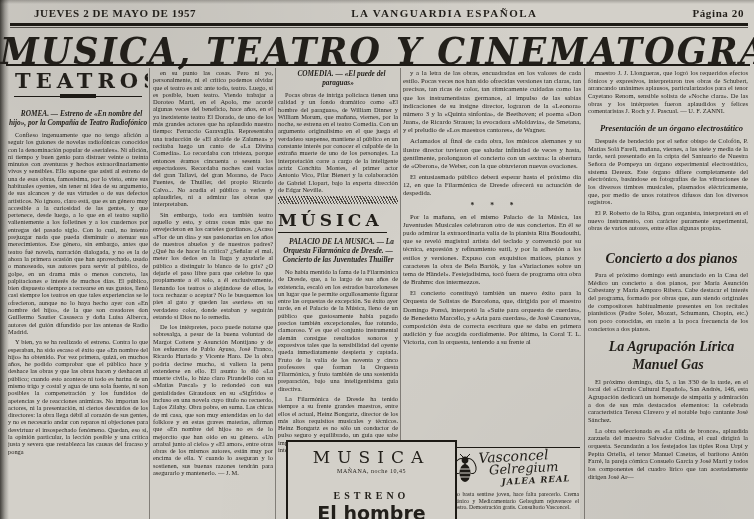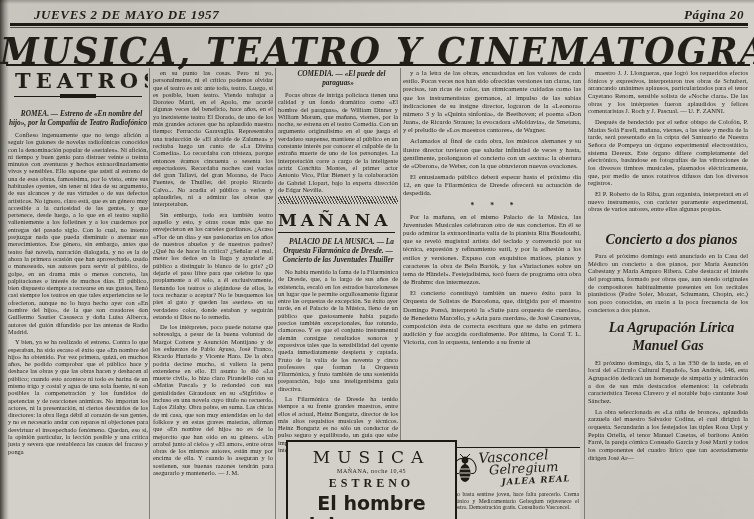--- a/index.html
+++ b/index.html
@@ -10,22 +10,22 @@
       radial-gradient(ellipse at 90% 100%, rgba(0,0,0,.05), transparent 50%),
       #d3d0c9;
     font-family:"Liberation Serif", serif;color:#221f1a;
   }
   .edge-left{position:absolute;left:0;top:0;bottom:0;width:9px;
     background:linear-gradient(90deg, rgba(20,18,14,.75), rgba(20,18,14,.25) 55%, rgba(20,18,14,0));}
   .edge-top{position:absolute;left:0;top:0;right:0;height:4px;
     background:linear-gradient(180deg, rgba(20,18,14,.25), rgba(20,18,14,0));}
 
   .masthead-row{position:absolute;top:7px;left:34px;right:10px;display:flex;
-    justify-content:space-between;align-items:baseline;font-size:13px;font-weight:bold;
-    letter-spacing:.6px;font-style:italic;}
+    justify-content:space-between;align-items:baseline;font-size:11px;font-weight:bold;
+    letter-spacing:.6px;}
   .masthead-row .center{letter-spacing:1.5px;}
   .rule-a{position:absolute;left:10px;right:6px;top:23px;height:3px;background:#1d1a15;}
   .rule-a2{position:absolute;left:10px;right:6px;top:27px;height:1px;background:rgba(29,26,21,.7);}
   .headline{position:absolute;top:28px;left:0;width:754px;text-align:center;white-space:nowrap;
     font-family:"DejaVu Serif", serif;font-style:italic;font-weight:bold;font-size:35px;
     letter-spacing:2px;transform:scaleY(1.08);transform-origin:top;}
   .rule-b{position:absolute;left:6px;right:4px;top:64px;height:2px;background:#1d1a15;}
 
   .col{position:absolute;top:69px;height:450px;overflow:hidden;text-align:justify;
     font-size:6.4px;line-height:1.14;}
@@ -50,21 +50,21 @@
     padding:0 4px 1px 0;margin:3px 0 4px;}
   .wavy{height:8px;margin:3px 0 4px;opacity:.8;
     background:repeating-linear-gradient(62deg, #2a2620 0 1px, transparent 1px 2.6px);}
   .stars{text-align:center;letter-spacing:7px;font-weight:bold;font-size:7.5px;margin:2px 0;text-indent:0;}
 
   .ad-comedia{position:absolute;left:286px;top:440px;width:167px;height:79px;z-index:6;
     background:#d3d0c9;border:2px solid #1d1a15;border-bottom:none;text-align:center;overflow:hidden;}
   .ad-comedia .t{font-family:"DejaVu Serif", serif;font-size:17px;letter-spacing:7px;
     margin-top:5px;font-weight:500;}
   .ad-comedia .time{font-size:6px;margin-top:1px;letter-spacing:.5px;}
-  .ad-comedia .est{font-size:12px;font-weight:bold;letter-spacing:4px;margin-top:2px;}
+  .ad-comedia .est{font-size:10px;font-weight:bold;letter-spacing:4px;margin-top:16px;}
   .ad-comedia .big{font-family:"DejaVu Sans", sans-serif;font-weight:bold;font-size:19px;
     line-height:1.02;margin-top:3px;}
 
   .ad-bee{position:absolute;left:452px;top:447px;width:128px;height:72px;z-index:5;
     background:#d3d0c9;border-top:1.5px solid #1d1a15;padding-top:2px;overflow:hidden;}
   .ad-bee .row{display:flex;align-items:flex-start;}
   .bee{flex:0 0 26px;padding-top:3px;text-align:center;}
   .brands{flex:1;font-family:"DejaVu Serif", serif;font-style:italic;line-height:.95;
     transform:rotate(-3deg);transform-origin:left top;padding-top:2px;}
   .brand1{font-size:14px;} .brand2{font-size:13px;padding-left:10px;}
@@ -74,20 +74,21 @@
 </style>
 </head>
 <body>
 
 <div class="page">
   <div class="edge-left"></div>
   <div class="edge-top"></div>
 
   <div class="masthead-row">
     <span>JUEVES 2 DE MAYO DE 1957</span>
+    <span class="center">LA VANGUARDIA ESPAÑOLA</span>
     <span>Página 20</span>
   </div>
   <div class="rule-a"></div>
   <div class="rule-a2"></div>
 
   <div class="headline">MUSICA, TEATRO Y CINEMATOGRAFIA</div>
   <div class="rule-b"></div>
 
   <div class="vrule vr1"></div>
   <div class="vrule vr2"></div>
@@ -107,37 +108,38 @@
   <div class="col col2">
     <p>en su punto las cosas. Pero ni yo, personalmente, ni el crítico podemos olvidar que el teatro es así: ante todo, teatro. Luego, si es posible, buen teatro. Viendo trabajar a Doroteo Martí, en el Apolo, me acordé algunas veces del beneficio, hace años, en el ya inexistente teatro El Dorado, de uno de los más grandes actores que ha aplaudido nuestro tiempo: Ferruccio Garavaglia. Representaba una traducción de «El alcalde de Zalamea» y recitaba luego un canto de «La Divina Comedia». Lo recordaba con tristeza, porque entonces éramos cincuenta o sesenta los espectadores. Recordaba noches casi vacías del gran Tallaví, del gran Morano, de Paco Fuentes, de Thuiller, del propio Ricardo Calvo... No acudía el público a verles y aplaudirles, ni a admirar las obras que interpretaban.</p>
     <p>Sin embargo, todo era también teatro aquello y esto, y otras cosas más que no envejecieron en los carteles gordianos. ¿Acaso «Flor de un día» y sus pasionarias en los años de nuestros abuelos y de nuestros padres? ¿Qué ha de hacer la crítica? ¿Señalar el mal, meter los dedos en la llaga y ayudarle al público a distinguir lo blanco de lo gris? ¿O dejarle el paso libre para que celebre lo que propiamente a él solo, a él exclusivamente, llenando los teatros o alejándose de ellos, le toca rechazar o aceptar? No le busquemos los pies al gato y queden las «series» en su verdadero color, donde estaban y seguirán estando si Dios no lo remedia.</p>
     <p>De los intérpretes, poco puede notarse que sobresalga, a pesar de la buena voluntad de Margot Cottens y Asunción Montijano y de los esfuerzos de Pablo Ayuso, José Franco, Ricardo Hurtado y Vicente Haro. De la obra podría decirse mucho, si valiera la pena extenderse en ello. El asunto lo dió «La muerte civil», lo hizo claro Pirandello con su «Matías Pascal» y lo redondeó con sus genialidades Giraudoux en su «Sigfrido» e incluso en una novela cuyo título no recuerdo, Lajos Zilahy. Obra pobre, en suma. Las chicas de mi casa, que son muy entendidas en lo del folklore y en estas graves materias, afirman que «En nombre del hijo» no es de lo mejorcito que han oído en su género. «Un arrabal junto al cielo» y «El amor», entre otras obras de los mismos autores, están muy por encima de ella. Y cuando lo aseguran y lo sostienen, sus buenas razones tendrán para asegurarlo y mantenerlo. — J. M.</p>
   </div>
 
   <div class="col col3">
     <p class="subhead">COMEDIA. — «El puede del paraguas»</p>
     <p>Pocas obras de intriga policíaca tienen una calidad y un fondo dramático como «El hombre del paraguas», de William Dinner y William Morum, que mañana, viernes, por la noche, se estrena en el teatro Comedia. Con un argumento originalísimo en el que juega el verdadero suspense, mantiene al público en un constante interés por conocer el culpable de la extraña muerte de uno de los personajes. La interpretación corre a cargo de la inteligente actriz Conchita Montes, el primer actor Antonio Vico, Pilar Bienert y la colaboración de Gabriel Llopart, bajo la experta dirección de Edgar Neville.</p>
     <div class="wavy"></div>
-    <span class="musica-title">MAÑANA</span>
+    <span class="musica-title">MÚSICA</span>
     <p class="subhead">PALACIO DE LA MUSICA. — La Orquesta Filarmónica de Dresde. — Concierto de las Juventudes Thuiller</p>
     <p>No había mentido la fama de la Filarmónica de Dresde, que, a lo largo de sus años de existencia, escaló en los estrados barceloneses un lugar que le permite orgullosamente figurar entre las orquestas de excepción. Su éxito ayer tarde, en el Palacio de la Música, lleno de un público que gustosamente había pagado precios también excepcionales, fue rotundo, clamoroso. Y es que el conjunto instrumental alemán consigue resultados sonoros y expresivos tales que la sensibilidad del oyente queda inmediatamente despierta y captada. Fruto de la valía de los noventa y cinco profesores que forman la Orquesta Filarmónica, y fruto también de una sostenida preparación, bajo una inteligentísima guía directiva.</p>
     <p>La Filarmónica de Dresde ha tenido siempre a su frente grandes maestros, entre ellos el actual, Heinz Bongartz, director de los más altos requisitos musicales y técnicos. Heinz Bongartz es no sólo un conductor de pulso seguro y equilibrado, un guía que sabe imponer su voluntad, sino también un intérprete fiel al espíritu</p>
   </div>
 
   <div class="col col4">
     <p>y a la letra de las obras, encuadradas en los valores de cada estilo. Pocas veces nos han sido ofrecidas versiones tan claras, tan precisas, tan ricas de color, tan rítmicamente cuidadas como las que los instrumentistas germanos, al impulso de las sabias indicaciones de su insigne director, lograron de la «Leonora» número 3 y la «Quinta sinfonía», de Beethoven; el poema «Don Juan», de Ricardo Strauss; la evocadora «Moldavia», de Smetana, y el preludio de «Los maestros cantores», de Wagner.</p>
     <p>Aclamados al final de cada obra, los músicos alemanes y su ilustre director tuvieron que saludar infinidad de veces y hasta, gentilmente, prolongaron el concierto con un «extra»: la obertura de «Oberon», de Weber, con la que obtuvieron nuevas ovaciones.</p>
     <p>El entusiasmado público deberá esperar hasta el próximo día 12, en que la Filarmónica de Dresde ofrecerá su actuación de despedida.</p>
     <p class="stars">* * *</p>
     <p>Por la mañana, en el mismo Palacio de la Música, las Juventudes Musicales celebraron otro de sus conciertos. En él se pudo admirar la extraordinaria valía de la pianista Rita Boudouthi, que se reveló magistral artista del teclado y convenció por su técnica, expresión y refinamiento sutil, y por la adhesión a los estilos y versiones. Expuso con exquisitos matices, pianos y caracteres la obra de Bela Bartók, y las «Variaciones sobre un tema de Händel». Festejadísima, tocó fuera de programa otra obra de Brahms: dos intermezzos.</p>
     <p>El concierto constituyó también un nuevo éxito para la Orquesta de Solistas de Barcelona, que, dirigida por el maestro Domingo Ponsá, interpretó la «Suite para orquesta de cuerdas», de Benedetto Marcello, y «Aria para cuerdas», de José Casanovas, composición ésta de correcta escritura que se daba en primera audición y fue acogida cordialmente. Por último, la Coral T. L. Victoria, con la orquesta, teniendo a su frente al</p>
   </div>
 
   <div class="col col5">
     <p>maestro J. J. Llongueras, que logró los requeridos efectos fónicos y expresivos, interpretaron tres obras de Schubert, arrancando unánimes aplausos, particularizados para el tenor Cayetano Renom, sensible solista de «Noche clara». De las obras y los intérpretes fueron aplaudidos y felices comentaristas J. Roch y J. Pascual. — U. F. ZANNI.</p>
+    <p class="subhead" style="font-size:8.5px;margin-top:8px;">Presentación de un órgano electrostático</p>
     <p>Después de bendecido por el señor obispo de Colofón, P. Matías Solá Farell, mañana, viernes, a las siete y media de la tarde, será presentado en la cripta del Santuario de Nuestra Señora de Pompeya un órgano experimental electrostático, sistema Dereux. Este órgano difiere completamente del electrónico, basándose en fotografías de las vibraciones de los diversos timbres musicales, plasmados eléctricamente, que, por medio de unos rotativos difusos dan los diversos registros.</p>
     <p>El P. Roberto de la Riba, gran organista, interpretará en el nuevo instrumento, con carácter puramente experimental, obras de varios autores, entre ellas algunas propias.</p>
     <p class="subhead" style="font-size:14px;margin-top:18px;">Concierto a dos pianos</p>
     <p>Para el próximo domingo está anunciado en la Casa del Médico un concierto a dos pianos, por María Asunción Cabestany y María Amparo Ribera. Cabe destacar el interés del programa, formado por obras que, aun siendo originales de compositores habitualmente presentes en los recitales pianísticos (Padre Soler, Mozart, Schumann, Chopin, etc.) son poco conocidas, en razón a la poca frecuencia de los conciertos a dos pianos.</p>
     <p class="subhead" style="font-size:14px;margin-top:6px;">La Agrupación Lírica Manuel Gas</p>
     <p>El próximo domingo, día 5, a las 3'30 de la tarde, en el local del «Círculo Cultural Español», San Andrés, 146, esta Agrupación dedicará un homenaje de simpatía y admiración a dos de sus más destacados elementos: la celebrada característica Teresa Clavero y el notable bajo cantante José Sánchez.</p>
     <p>La obra seleccionada es «La niña de bronce», aplaudida zarzuela del maestro Salvador Codina, el cual dirigirá la orquesta. Secundarán a los festejados las tiples Rosa Urpí y Pepita Ortella, el tenor Manuel Casetas, el barítono Antón Farré, la pareja cómica Consuelo García y José Martí y todos los componentes del cuadro lírico que tan acertadamente dirigen José Ar—</p>
   </div>
 
   <div class="ad-comedia">

